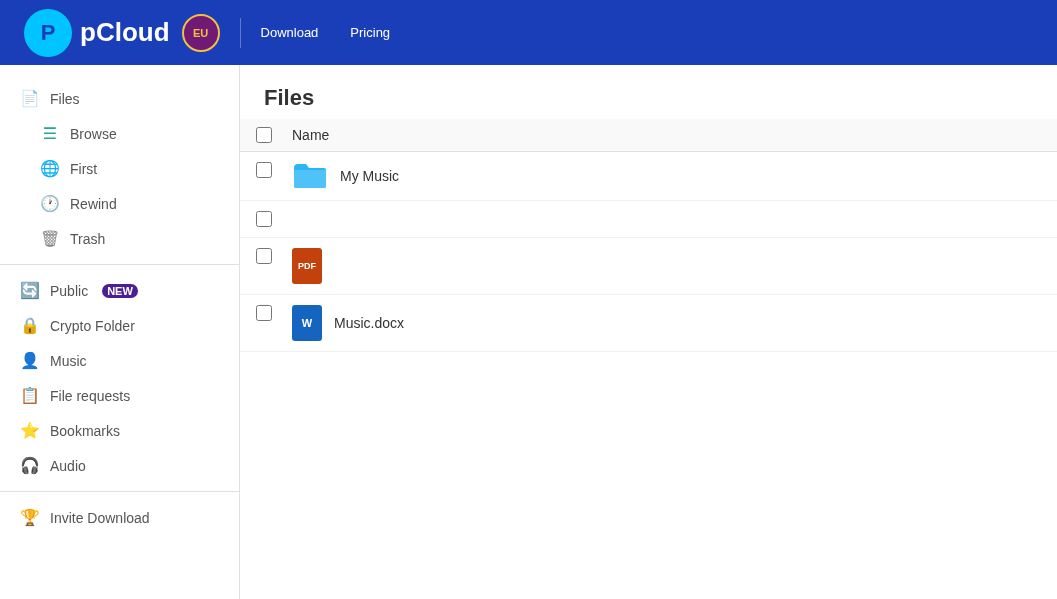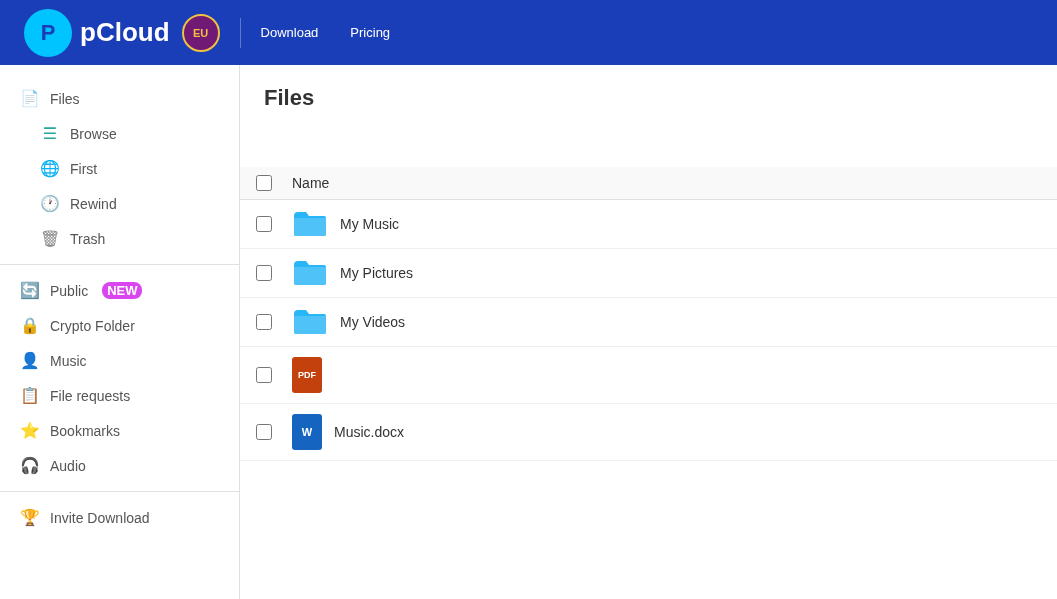--- a/index.html
+++ b/index.html
@@ -89,23 +89,23 @@
       gap: 10px;
       padding: 8px 20px;
       cursor: pointer;
       font-size: 14px;
       color: #555;
     }
     .sidebar-item.sub { padding-left: 40px; }
     .sidebar-item .icon { color: #888; font-size: 16px; width: 20px; text-align: center; }
     .sidebar-item .browse-icon { color: #26a69a; }
     .new-badge {
-      background: #d946ef;
-      color: white;
-      font-size: 13px;
+      background: #4c1d95;
+      color: white;
+      font-size: 11px;
       font-weight: 700;
       padding: 1px 5px;
       border-radius: 8px;
       margin-left: 4px;
     }
     .sidebar-divider {
       height: 1px;
       background: #e0e0e0;
       margin: 8px 0;
     }
@@ -128,36 +128,35 @@
     }
     .select-hint {
       font-size: 13px;
       color: #999;
       padding: 8px 24px;
       border-bottom: 1px solid #e0e0e0;
     }
     .file-table {
       flex: 1;
       overflow-y: auto;
-      margin-top: 48px;
     }
     .table-header {
       display: flex;
       align-items: center;
       padding: 8px 16px;
       background: #f9f9f9;
       border-bottom: 1px solid #e0e0e0;
       font-size: 13px;
       color: #666;
     }
     .table-header .check-col { width: 36px; }
     .table-header .name-col { flex: 1; }
     .file-row {
       display: flex;
-      align-items: center;
+      align-items: flex-start;
       padding: 10px 16px;
       border-bottom: 1px solid #f0f0f0;
       cursor: pointer;
     }
     .check-col { width: 36px; display: flex; align-items: center; }
     .name-col { flex: 1; display: flex; align-items: center; gap: 12px; font-size: 14px; color: #333; }
     input[type="checkbox"] { width: 16px; height: 16px; cursor: pointer; }
 
     
     .folder-icon {
@@ -308,45 +307,22 @@
             </svg>
           </div>
           <span>My Music</span>
         </div>
       </div>
 
       <div class="file-row">
         <div class="check-col">
           <input type="checkbox" style="">
         </div>
-        <div class="name-col">
-          <div class="folder-icon">
-            <svg viewBox="0 0 36 28" xmlns="http://www.w3.org/2000/svg">
-              <path d="M2 6 Q2 2 6 2 L14 2 L17 6 L32 6 Q34 6 34 8 L34 24 Q34 26 32 26 L4 26 Q2 26 2 24 Z" fill="#29b6f6"></path>
-              <path d="M2 8 L34 8 L34 24 Q34 26 32 26 L4 26 Q2 26 2 24 Z" fill="#4fc3f7"></path>
-            </svg>
-          </div>
-          <span>My Pictures</span>
-        </div>
-      </div>
-
-      <div class="file-row">
-        <div class="check-col">
-          <input type="checkbox" style="">
-        </div>
-        <div class="name-col">
-          <div class="folder-icon">
-            <svg viewBox="0 0 36 28" xmlns="http://www.w3.org/2000/svg">
-              <path d="M2 6 Q2 2 6 2 L14 2 L17 6 L32 6 Q34 6 34 8 L34 24 Q34 26 32 26 L4 26 Q2 26 2 24 Z" fill="#29b6f6"></path>
-              <path d="M2 8 L34 8 L34 24 Q34 26 32 26 L4 26 Q2 26 2 24 Z" fill="#4fc3f7"></path>
-            </svg>
-          </div>
-          <span>My Videos</span>
-        </div>
-      </div>
+      </div>
+
 
       <div class="file-row">
         <div class="check-col">
           <input type="checkbox" style="">
         </div>
         <div class="name-col">
           <div class="pdf-icon">PDF</div>
         </div>
       </div>
 

